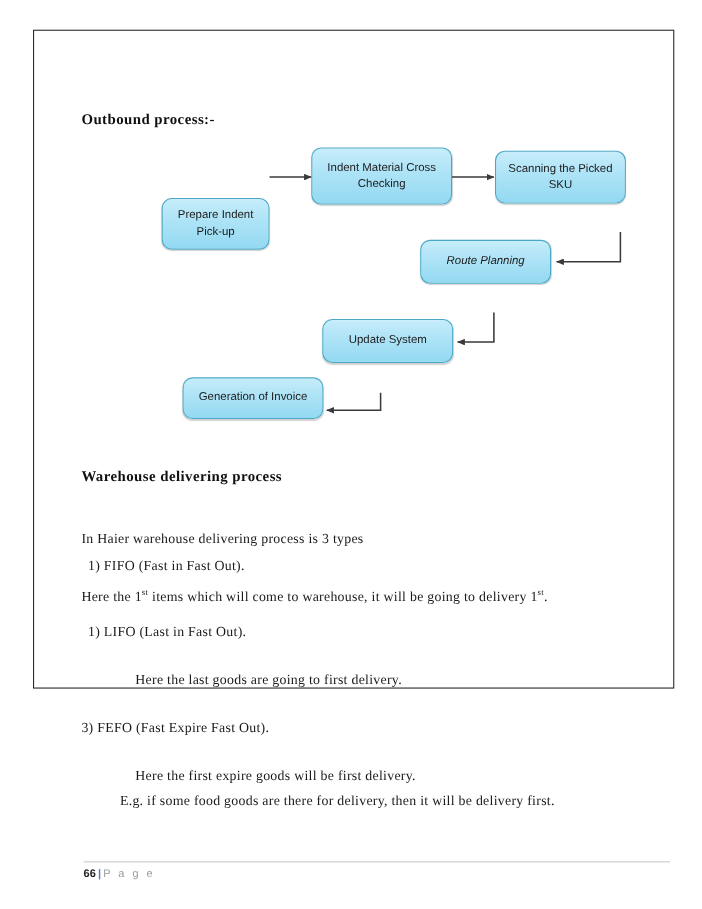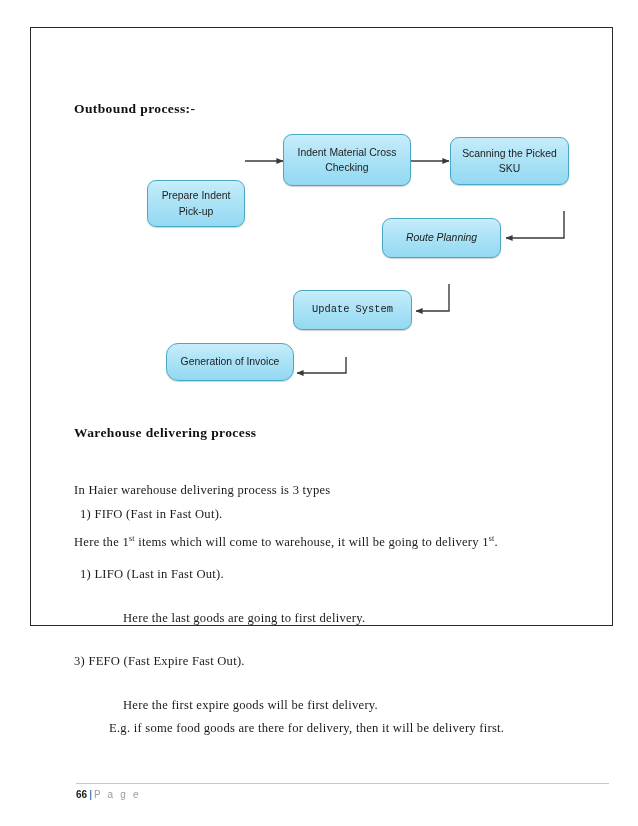--- a/index.html
+++ b/index.html
@@ -145,25 +145,25 @@
     </div>
 
     <div class="flow-box" style="left:419px; top:109px; width:119px; height:48px;">
       <span>Scanning the Picked SKU</span>
     </div>
 
     <div class="flow-box" style="left:351px; top:190px; width:119px; height:40px;font-style:italic;">
       <span>Route Planning</span>
     </div>
 
-    <div class="flow-box" style="left:262px; top:262px; width:119px; height:40px;font-family:Liberation Mono, monospace;">
+    <div class="flow-box" style="left:262px; top:262px; width:119px; height:40px;">
       <span>Update System</span>
     </div>
 
-    <div class="flow-box" style="left:135px; top:315px; width:128px; height:38px;border-radius:12px;">
+    <div class="flow-box" style="left:135px; top:315px; width:128px; height:38px;">
       <span>Generation of Invoice</span>
     </div>
   </div>
 
   <div class="heading" style="left:43px; top:397px;">Warehouse delivering process</div>
 
   <div class="body-text" style="left:43px; top:455px;">In Haier warehouse delivering process is 3 types</div>
 
   <div class="body-text" style="left:49px; top:479px;">1)  FIFO (Fast in Fast Out).</div>
 

